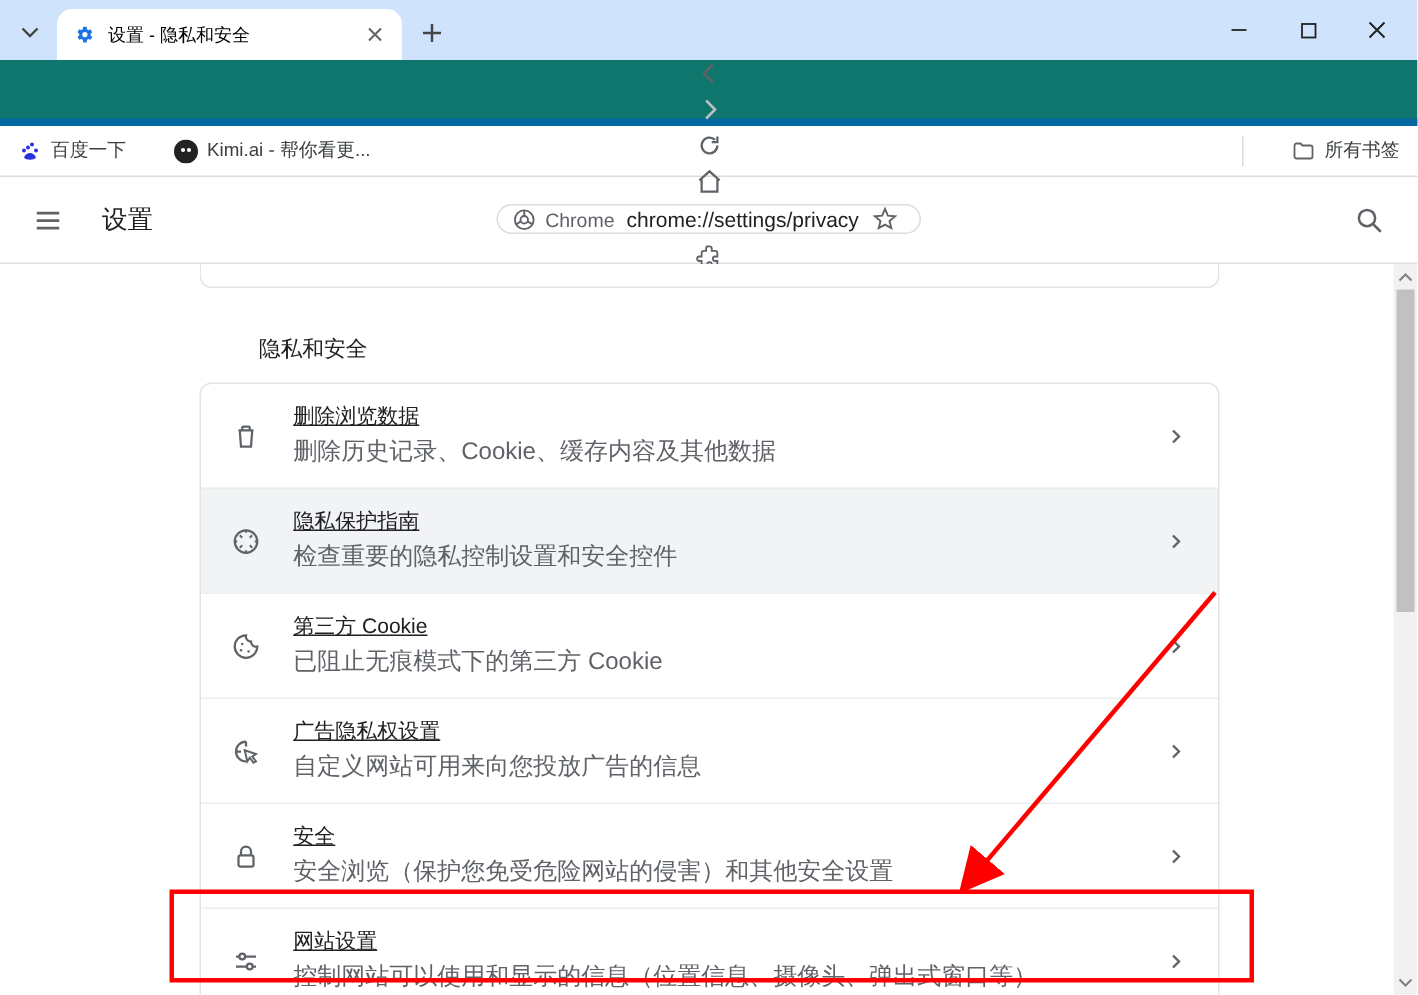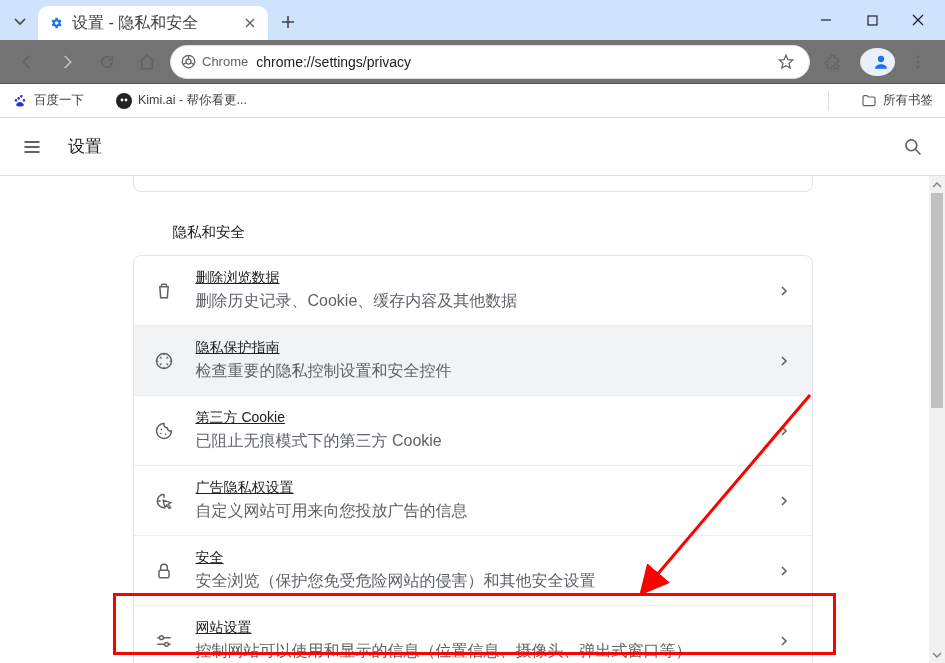--- a/index.html
+++ b/index.html
@@ -27,38 +27,39 @@
   }
   .tab {
     background: #fff;
     height: 34px;
     border-radius: 10px 10px 0 0;
     display: flex;
     align-items: center;
     padding: 0 10px;
     gap: 8px;
     min-width: 230px;
-    font-size: 16px;
-    color: #404040;
+    font-size: 12px;
+    color: #000000;
   }
   .tab .favicon { width:16px; height:16px; display:flex; align-items:center; justify-content:center; color:#1a73e8; }
   .tab .title { flex:1; white-space:nowrap; overflow:hidden; text-overflow:ellipsis; }
   .tab .close { width:16px; height:16px; display:flex; align-items:center; justify-content:center; color:#5f6368; }
   .newtab { width:28px; height:28px; display:flex; align-items:center; justify-content:center; color:#444; margin-left:6px; margin-bottom:4px; }
   .win-controls { position:absolute; right:4px; top:0; height:40px; display:flex; align-items:center; gap:0; }
   .win-btn { width:46px; height:32px; display:flex; align-items:center; justify-content:center; color:#222; }
 
   .toolbar {
     height: 44px;
-    background:#737373;
-    border-bottom: 1px solid #0369a1;
+    background:#0f766e;
+    border-bottom: 5px solid #0369a1;
     display:flex;
     align-items:center;
     padding: 0 10px;
     gap: 6px;
+    flex-direction: column;
   }
   .tbtn { width:34px; height:34px; border-radius:17px; display:flex; align-items:center; justify-content:center; color:#5f6368; }
   .tbtn.disabled { color:#bdc1c6; }
   .omnibox {
     flex:1;
     height: 34px;
     border: 1px solid #dadce0;
     border-radius: 17px;
     background:#fff;
     display:flex;

